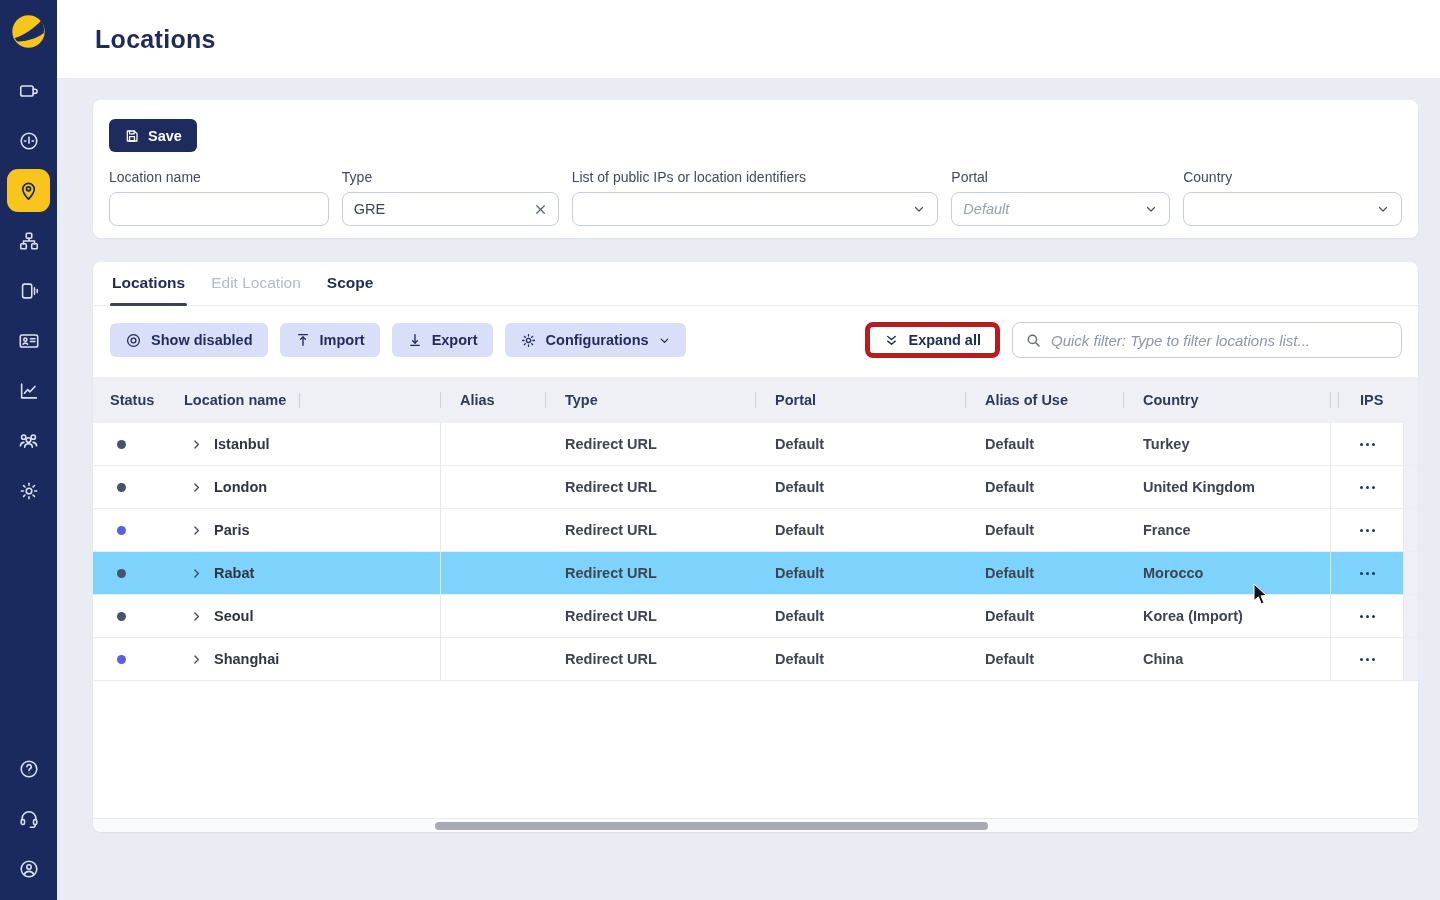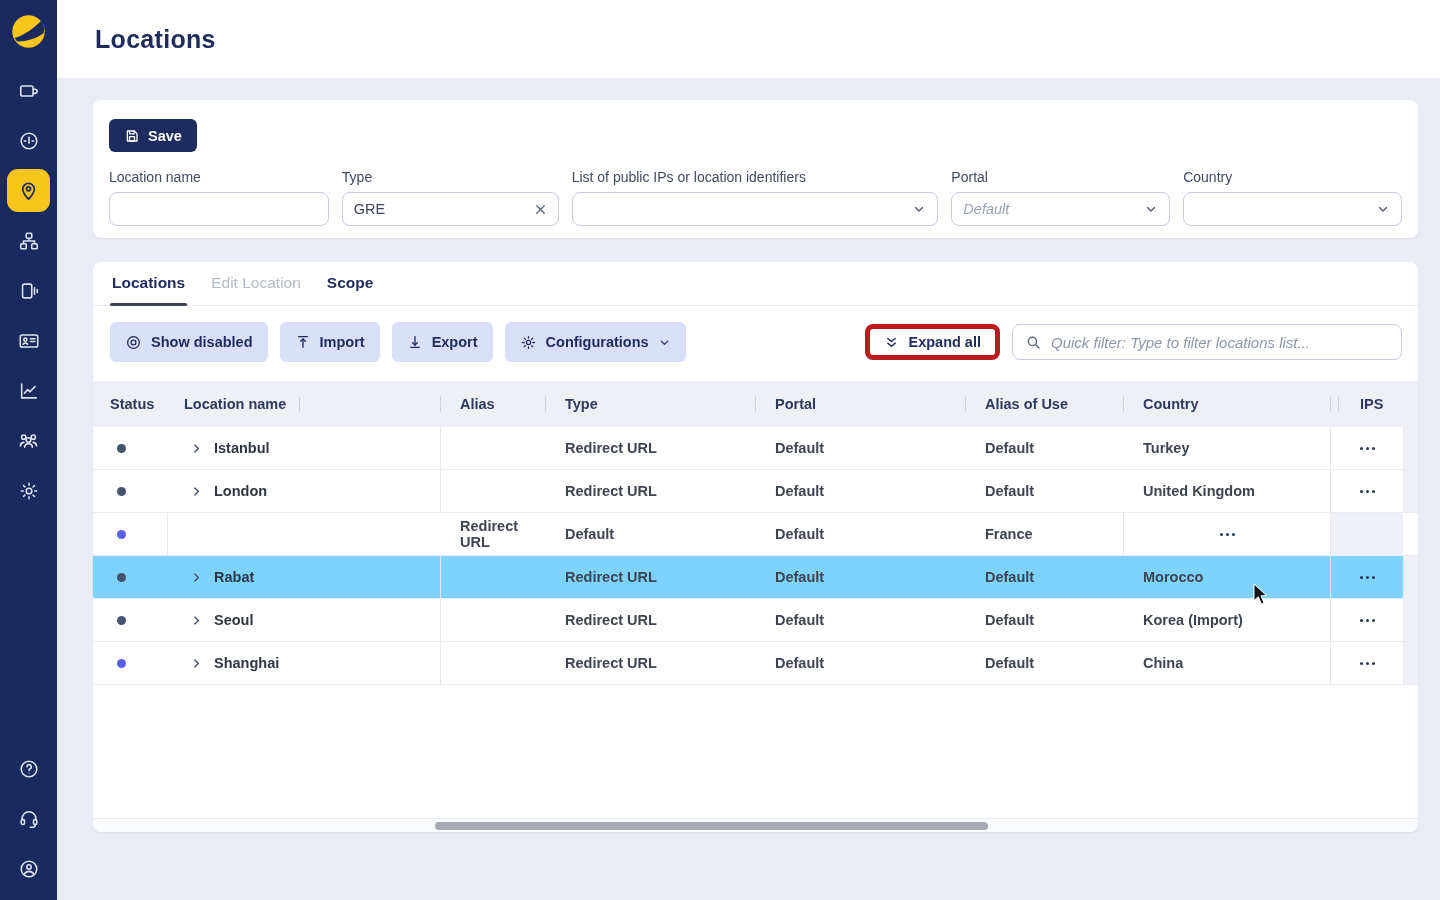--- a/index.html
+++ b/index.html
@@ -44,21 +44,21 @@
   .table-card { margin-top:24px; height:570px; display:flex; flex-direction:column; }
   .tabs { height:44px; display:flex; align-items:flex-end; gap:22px; padding-left:17px;
           border-bottom:1px solid #e9ecf2; flex-shrink:0; }
   .tab { position:relative; font-size:15.5px; padding:0 2px 13px; color:#1e2b5c; font-weight:bold;
          background:none; border:none; font-family:inherit; cursor:pointer; }
   .tab.active::after { content:""; position:absolute; left:0; right:0; bottom:-1px; height:3px;
                        background:#3a4254; border-radius:2px; }
   .tab.disabled { color:#b3bac8; font-weight:normal; cursor:default; }
 
   .toolbar { display:flex; align-items:center; gap:12px; padding:16px 16px 0 17px; flex-shrink:0; }
-  .tbtn { height:40px; background:#d9dff8; border:none; border-radius:6px; color:#1e2b5c;
+  .tbtn { height:34px; background:#d9dff8; border:none; border-radius:6px; color:#1e2b5c;
           font-family:inherit; font-size:14.5px; font-weight:bold; display:inline-flex; align-items:center;
           gap:9px; padding:0 15px; cursor:pointer; }
   .expand-btn { margin-left:auto; height:36px; background:#fff; border:5px solid #b91c1c; border-radius:8px;
                 color:#1e2b5c; font-family:inherit; font-size:14.5px; font-weight:bold; display:inline-flex;
                 align-items:center; gap:9px; padding:0 14px; cursor:pointer; }
   .filter { width:390px; height:36px; border:1px solid #c5cddd; border-radius:8px; background:#fff;
             display:flex; align-items:center; gap:9px; padding:0 12px; }
   .filter input { border:none; outline:none; flex:1; font-family:inherit; font-size:15px; color:#3c4354; }
   .filter input::placeholder { color:#8d96aa; font-style:italic; }
 
@@ -387,20 +387,28 @@
                 <span class="dots"></span>
               </button>
     </div>
     <div class="c-fill"></div>
   </div>
 
   <div class="trow grid-cols">
     <div class="c-status">
               <span class="dot" style="background: rgb(90, 94, 232);"></span>
             </div>
+    <div class="c-name">
+      <span class="chev">
+        <svg width="13" height="13" viewBox="0 0 24 24" fill="none" stroke="#3f4a63" stroke-width="2.4" stroke-linecap="round" stroke-linejoin="round">
+                  <path d="M9 5.5l6.5 6.5L9 18.5"></path>
+                </svg>
+      </span>
+      <span>Paris</span>
+    </div>
     <div class="c-alias"></div>
     <div class="c-type">Redirect URL</div>
     <div class="c-portal">Default</div>
     <div class="c-terms">Default</div>
     <div class="c-country">France</div>
     <div class="c-ips">
       <button class="more">
                 <span class="dots"></span>
               </button>
     </div>

